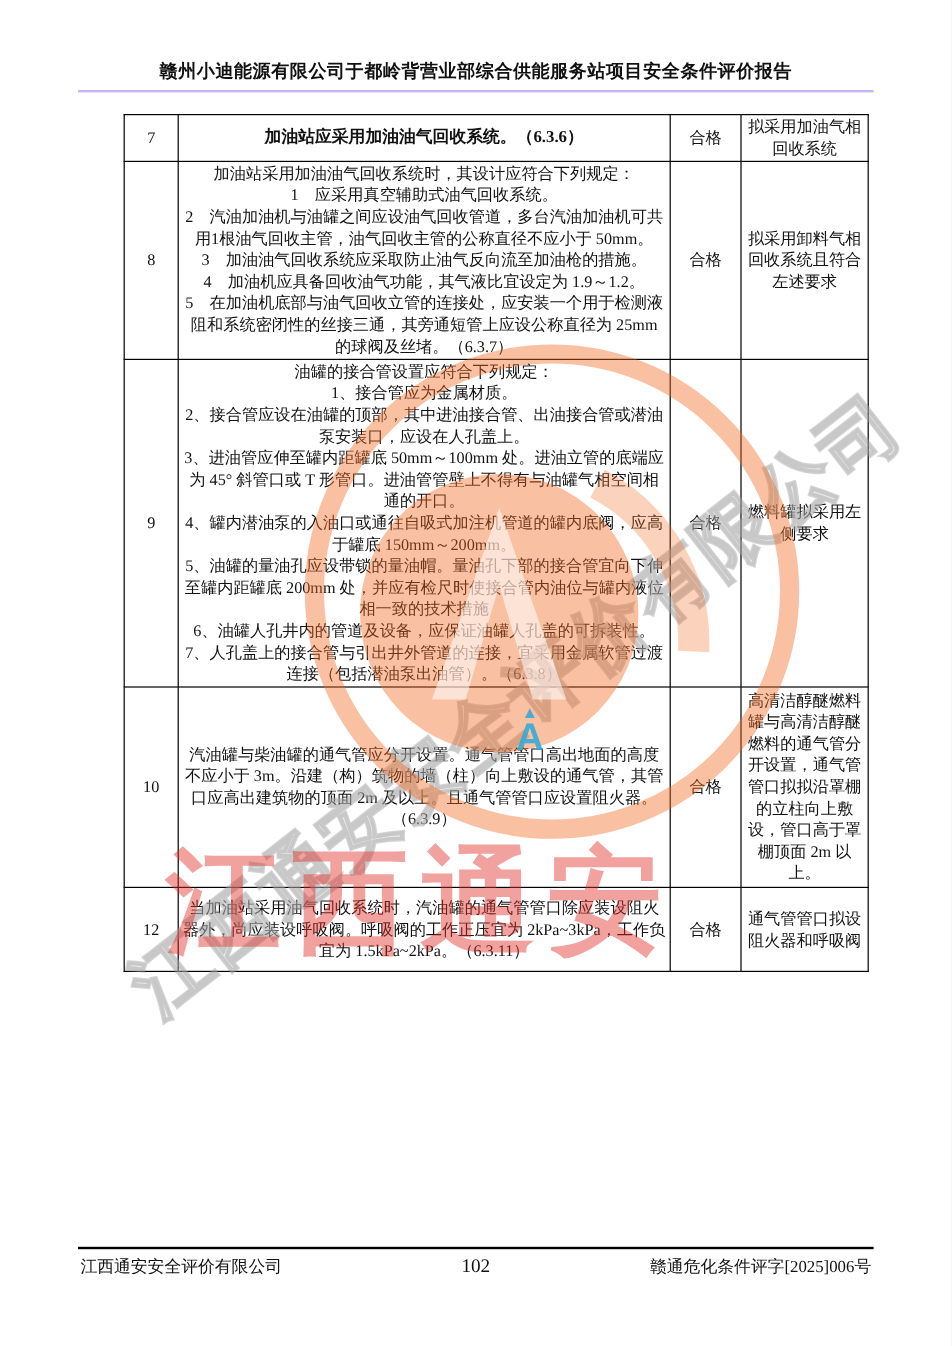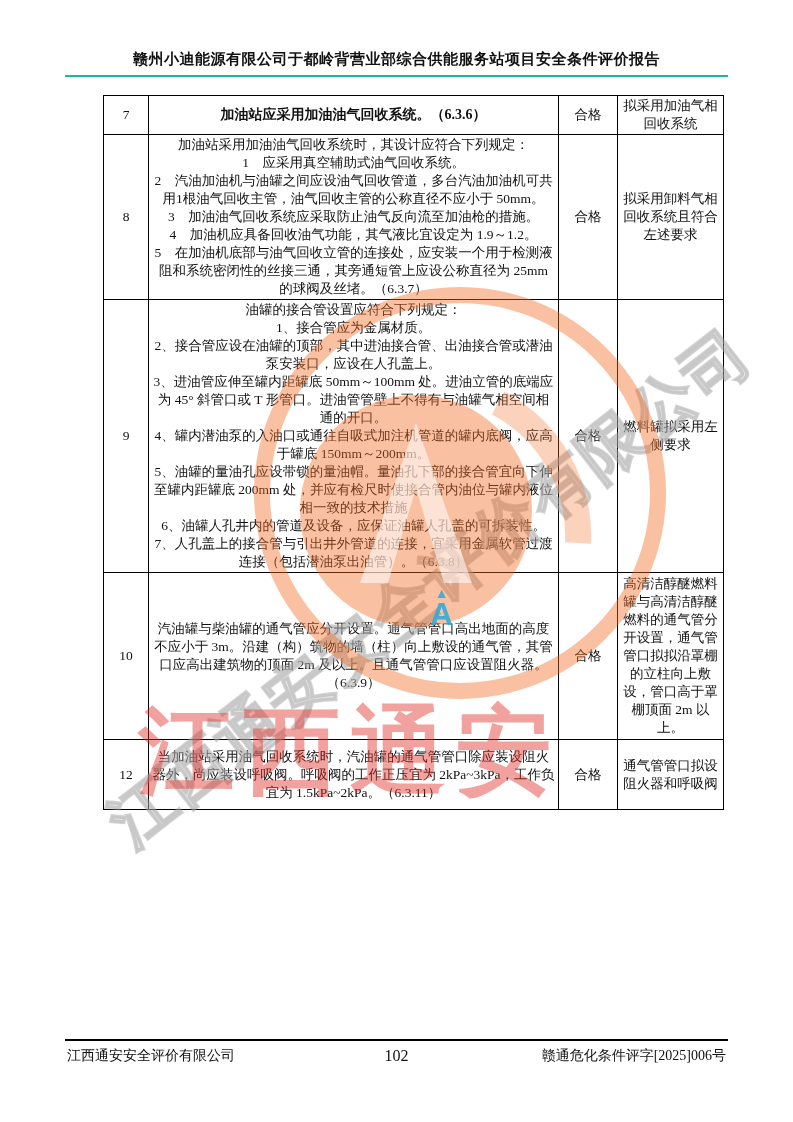--- a/index.html
+++ b/index.html
@@ -1,21 +1,21 @@
 <!DOCTYPE html>
 <html><head>
 <meta charset="utf-8">
 <style>
   html,body{margin:0;padding:0;}
   body{width:793px;height:1122px;background:#e9e9e9;font-family:"Liberation Serif","DejaVu Serif",serif;}
   .page{position:relative;width:793px;height:1122px;background:#ffffff;overflow:hidden;color:#111;}
 
   
   .report-header{position:absolute;top:50px;left:65px;width:663px;text-align:center;
-    font-size:15px;font-weight:bold;letter-spacing:.5px;padding-bottom:6px;border-bottom:2px solid #14b8a6;}
+    font-size:15px;font-weight:bold;letter-spacing:.5px;padding-bottom:6px;border-bottom:2px solid #c4b5fd;}
 
   
   .req-table{position:absolute;top:95px;left:103px;border-collapse:collapse;table-layout:fixed;width:620px;}
   .req-table td{border:1.5px solid #000;vertical-align:middle;padding:1px 3px;
     font-size:13.5px;line-height:18px;text-align:center;word-break:break-all;}
   .req-table col.c-no{width:45px;}
   .req-table col.c-content{width:410px;}
   .req-table col.c-result{width:59px;}
   .req-table col.c-remark{width:106px;}
   .req-table td p{margin:0;text-align:center;}

